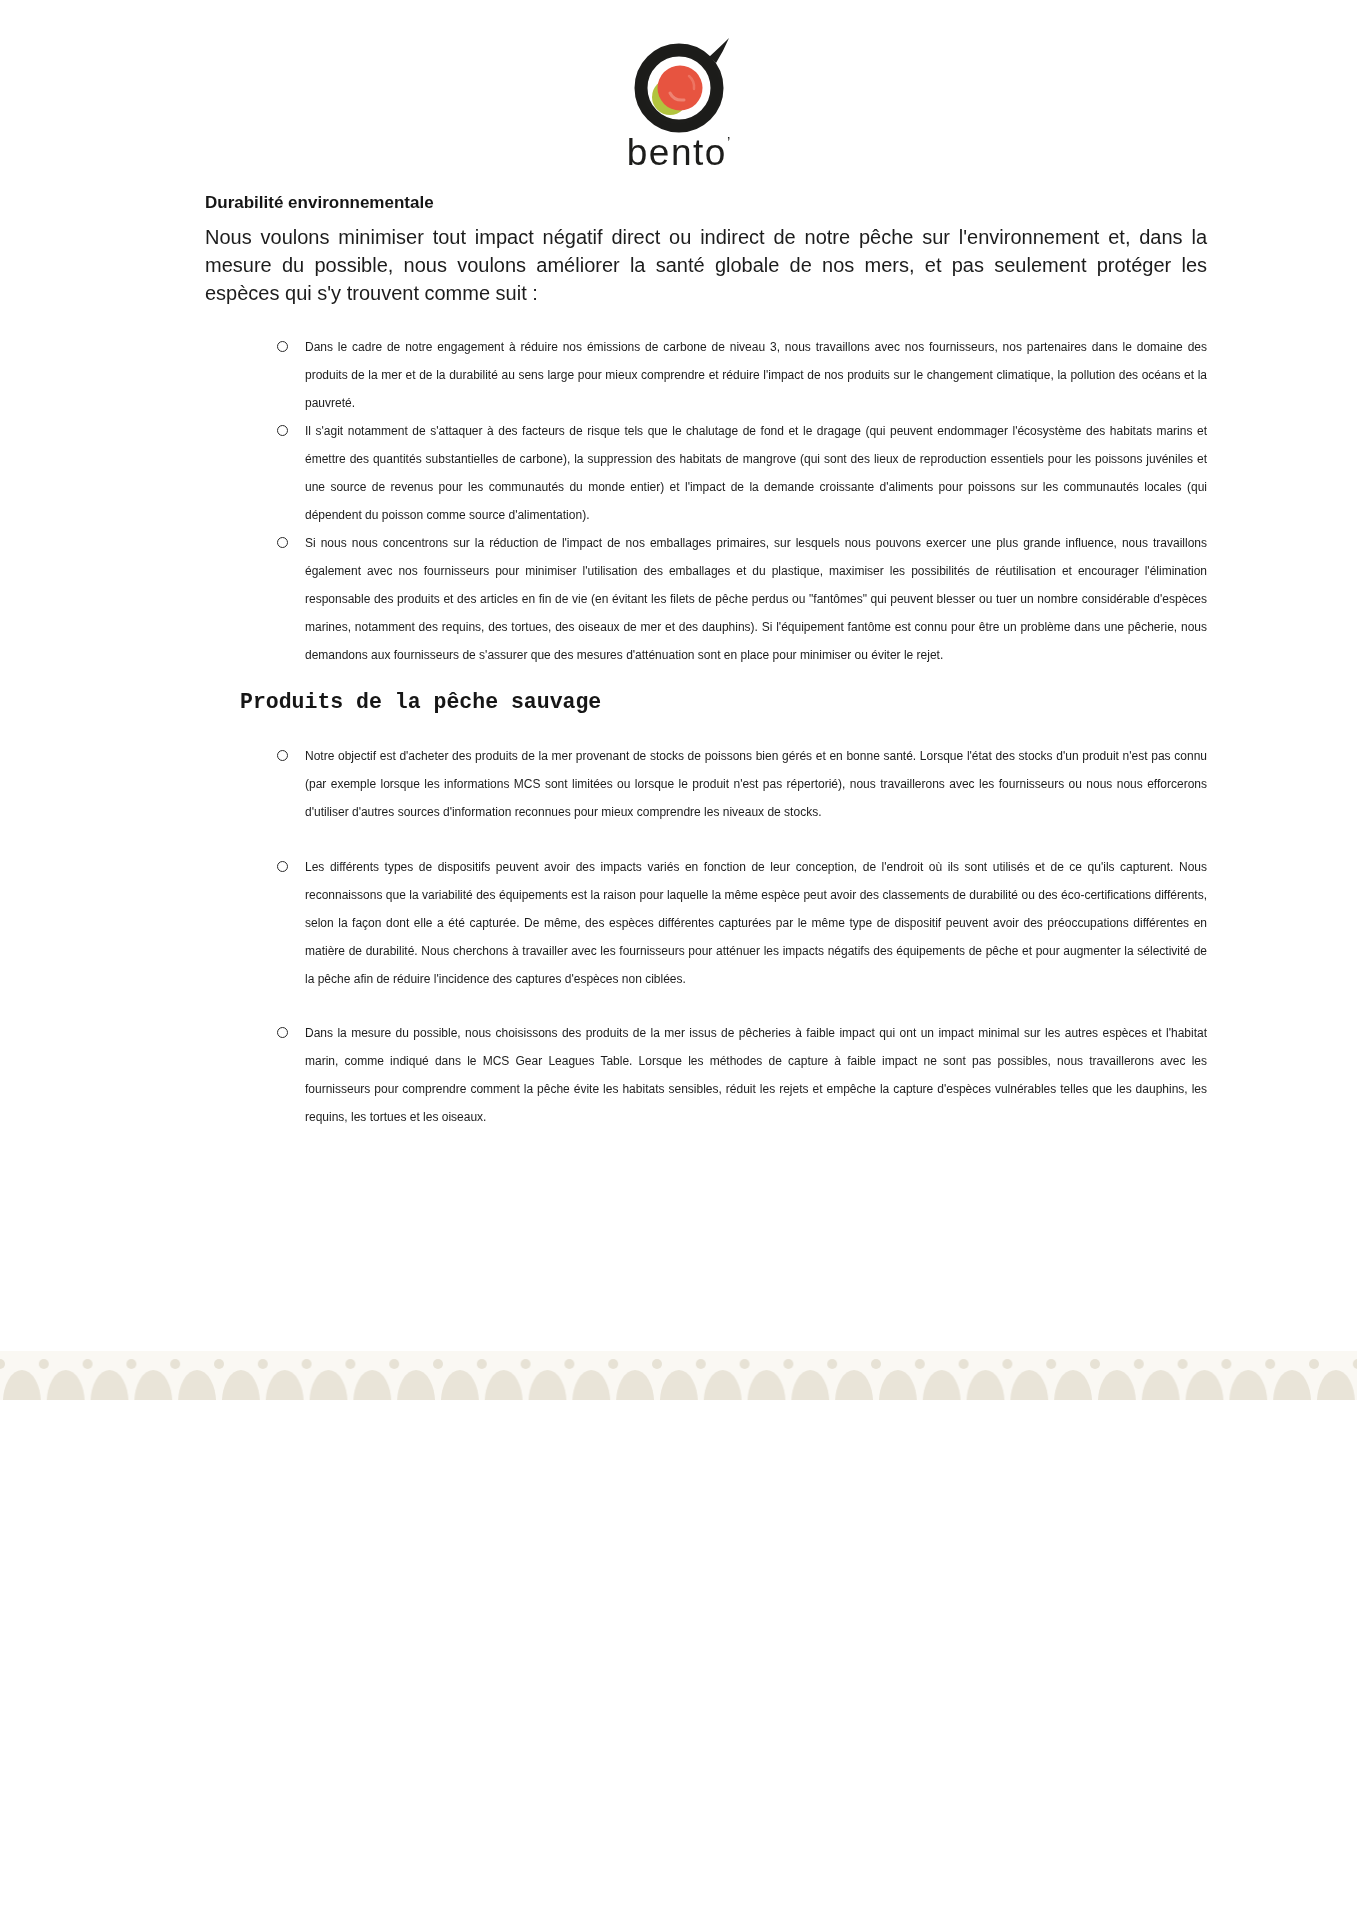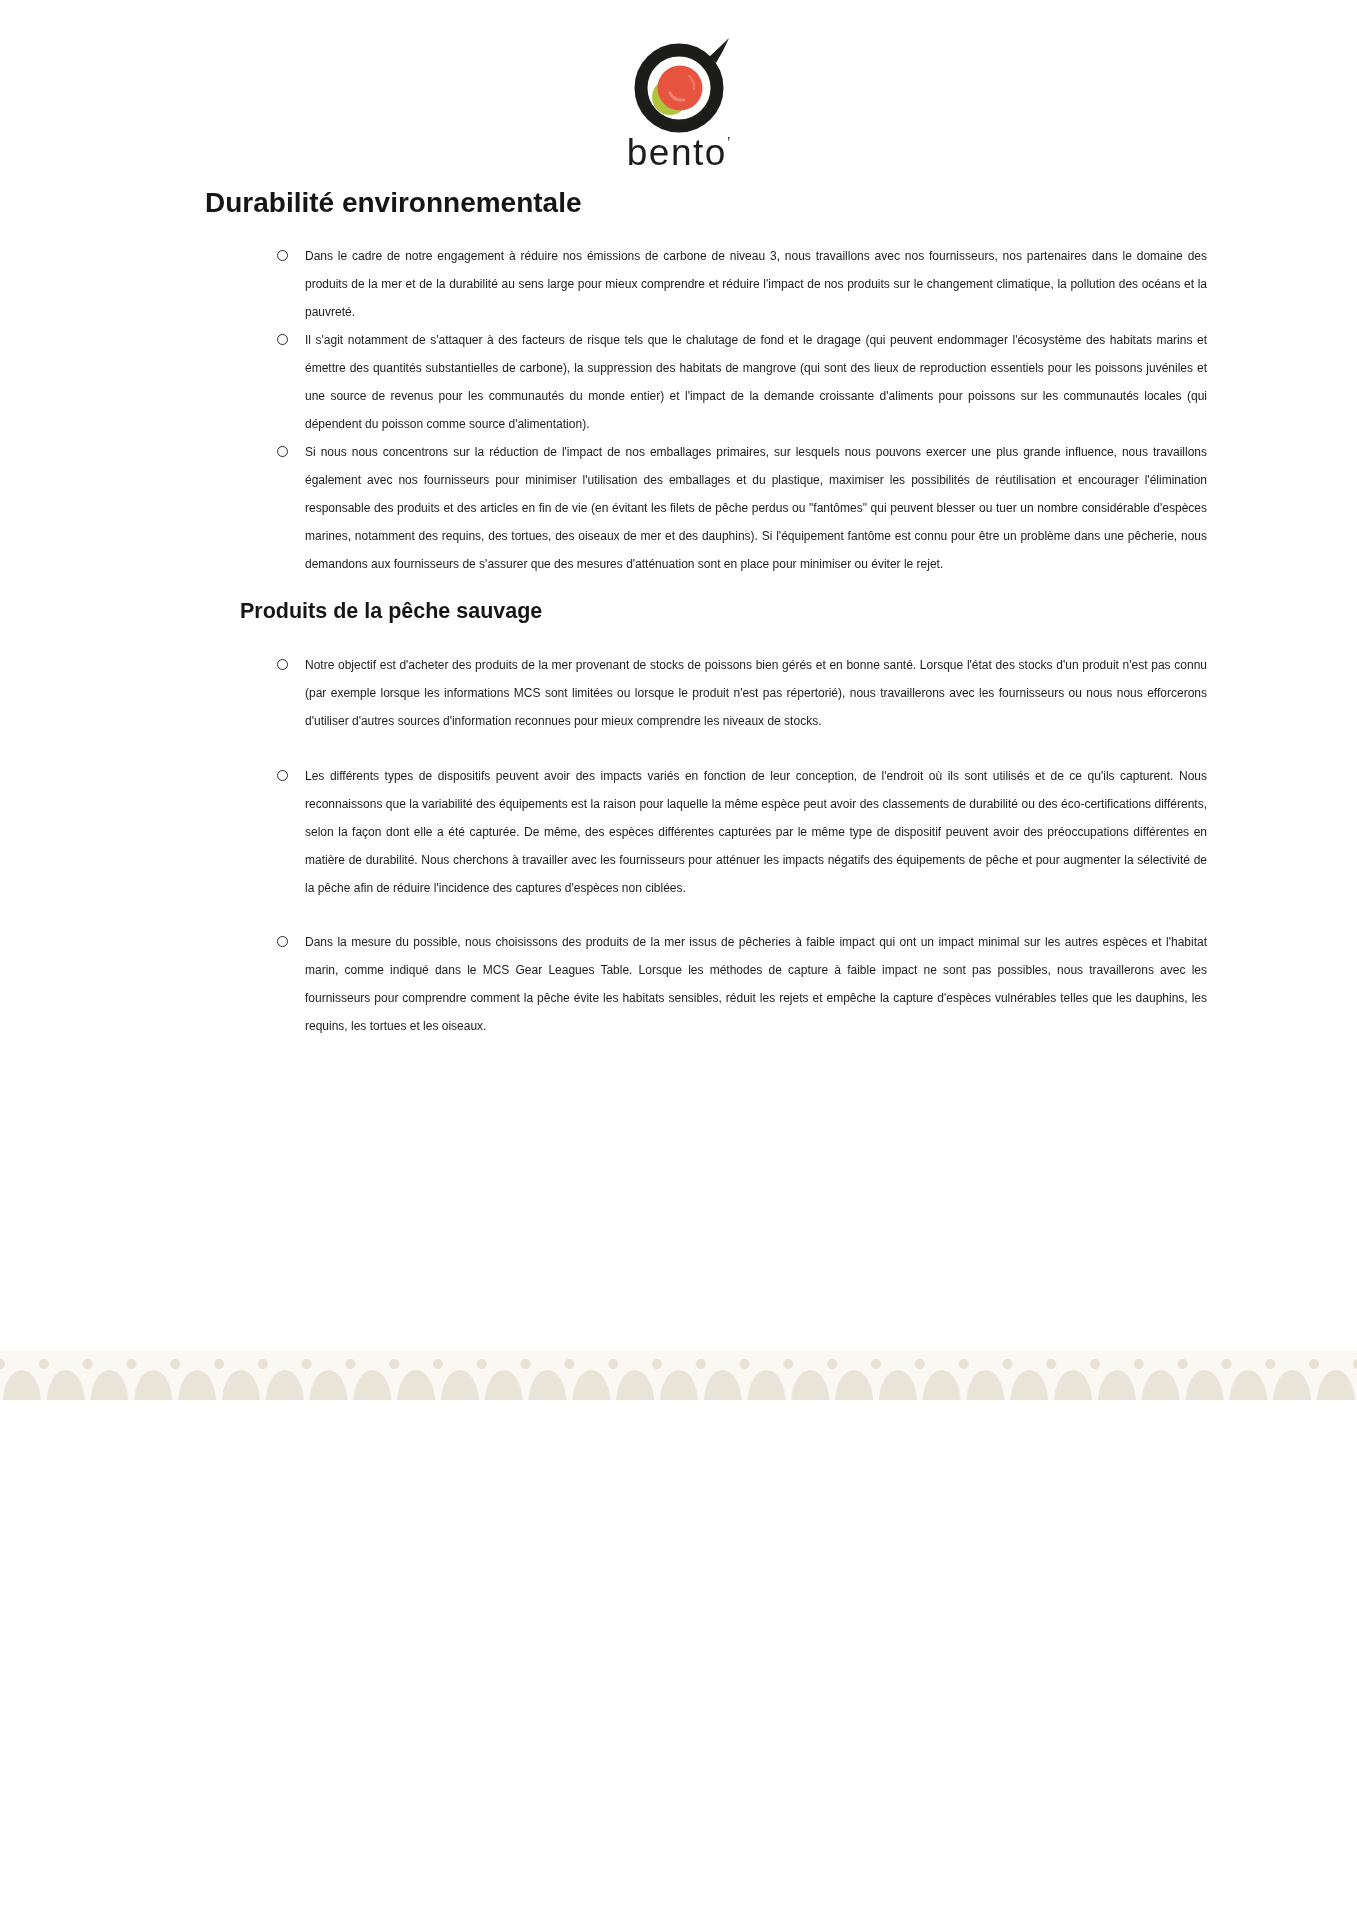--- a/index.html
+++ b/index.html
@@ -33,21 +33,21 @@
     color:#1d1d1b;
   }
   
   .content{
     position:absolute;
     left:205px;top:190px;
     width:1002px;
   }
   .doc-title{
     margin:0;
-    font-size:28px;
+    font-size:17px;
     font-weight:bold;
     line-height:26px;
     color:#161616;
   }
   .intro{
     margin:7px 0 0 0;
     font-size:20px;
     line-height:28px;
     text-align:justify;
   }
@@ -72,21 +72,21 @@
     border-radius:50%;
     box-sizing:border-box;
   }
   .subheading{
     margin:0 0 0 35px;
     font-size:21.5px;
     font-weight:bold;
     line-height:26px;
     color:#161616;
   }
-  .mt-wild{margin-top:20px;}
+  .mt-wild{margin-top:20px;font-family:Liberation Mono, monospace;}
   .mt-stocks{margin-top:31px;}
   .mt-capture{margin-top:26px;}
   ul.mt-list{margin-top:27px;}
   ul.bullets li.gap-before{margin-top:26px;}
   
   .footer-line{
     position:absolute;
     left:155px;top:1816px;
     font-size:14px;
     letter-spacing:0.4px;
@@ -118,20 +118,21 @@
       <path d="M49,55 q4,8 14,7" fill="none" stroke="#f0907f" stroke-width="3" stroke-linecap="round" opacity="0.8"></path>
       <path d="M68,38 q6,5 5,13" fill="none" stroke="#ef8270" stroke-width="2.5" stroke-linecap="round" opacity="0.7"></path>
     </svg>
     <div class="logo-text"><span>bento</span><span class="logo-tm">’</span></div>
   </div>
 
   <div class="content">
 
     <h1 class="doc-title">Durabilité environnementale</h1>
 
+    <p class="intro">Nous voulons minimiser tout impact négatif direct ou indirect de notre pêche sur l'environnement et, dans la mesure du possible, nous voulons améliorer la santé globale de nos mers, et pas seulement protéger les espèces qui s'y trouvent comme suit :</p>
 
     <ul class="bullets">
       <li><span class="marker"></span><span>Dans le cadre de notre engagement à réduire nos émissions de carbone de niveau 3, nous travaillons avec nos fournisseurs, nos partenaires dans le domaine des produits de la mer et de la durabilité au sens large pour mieux comprendre et réduire l'impact de nos produits sur le changement climatique, la pollution des océans et la pauvreté.</span></li>
       <li><span class="marker"></span><span>Il s'agit notamment de s'attaquer à des facteurs de risque tels que le chalutage de fond et le dragage (qui peuvent endommager l'écosystème des habitats marins et émettre des quantités substantielles de carbone), la suppression des habitats de mangrove (qui sont des lieux de reproduction essentiels pour les poissons juvéniles et une source de revenus pour les communautés du monde entier) et l'impact de la demande croissante d'aliments pour poissons sur les communautés locales (qui dépendent du poisson comme source d'alimentation).</span></li>
       <li><span class="marker"></span><span>Si nous nous concentrons sur la réduction de l'impact de nos emballages primaires, sur lesquels nous pouvons exercer une plus grande influence, nous travaillons également avec nos fournisseurs pour minimiser l'utilisation des emballages et du plastique, maximiser les possibilités de réutilisation et encourager l'élimination responsable des produits et des articles en fin de vie (en évitant les filets de pêche perdus ou "fantômes" qui peuvent blesser ou tuer un nombre considérable d'espèces marines, notamment des requins, des tortues, des oiseaux de mer et des dauphins). Si l'équipement fantôme est connu pour être un problème dans une pêcherie, nous demandons aux fournisseurs de s'assurer que des mesures d'atténuation sont en place pour minimiser ou éviter le rejet.</span></li>
     </ul>
 
     <h2 class="subheading mt-wild">Produits de la pêche sauvage</h2>
 
 

